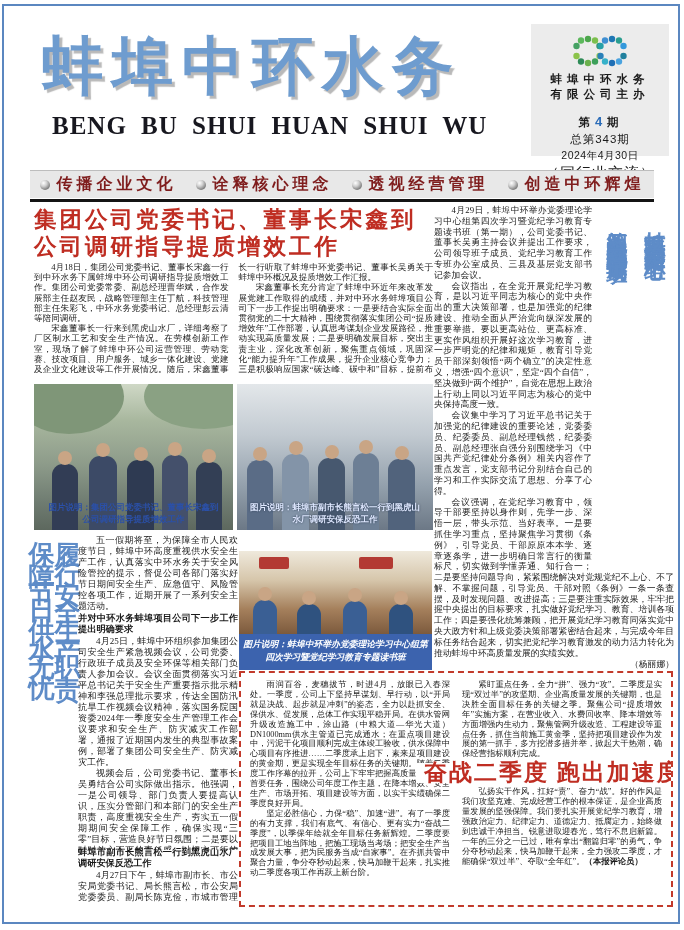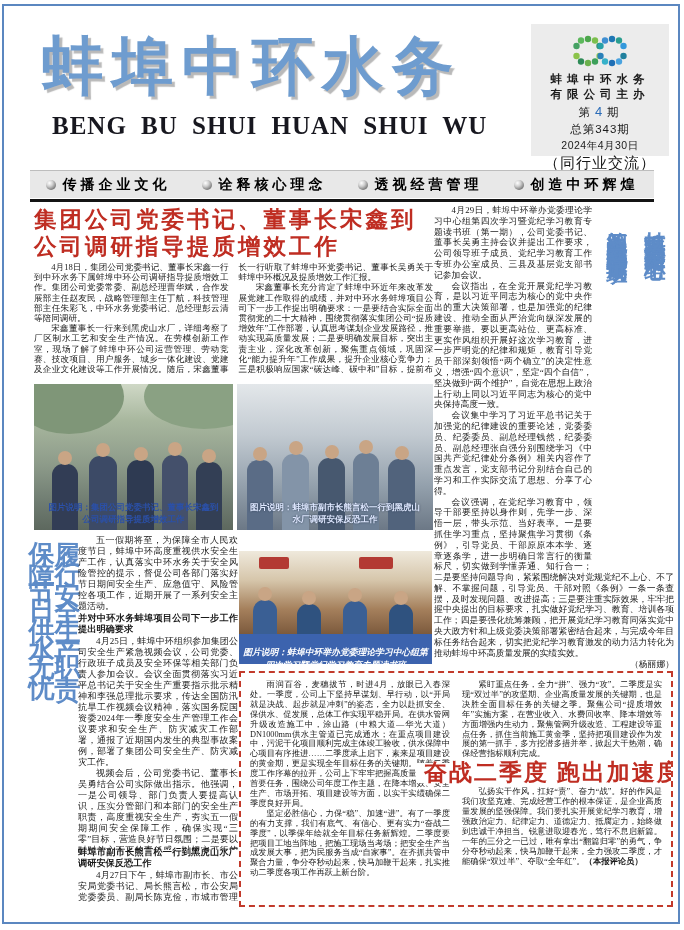--- a/index.html
+++ b/index.html
@@ -9,31 +9,31 @@
 
   
   .mast-title{position:absolute;left:42px;top:26px;width:485px;font-size:61px;font-weight:700;
       color:#6e9ccf;letter-spacing:9px;white-space:nowrap;text-shadow:3px 3px 1px #b9b9b9;transform:scaleY(1.04);}
   .mast-pinyin{position:absolute;left:52px;top:112px;width:470px;font-size:25px;font-weight:700;
       letter-spacing:1px;word-spacing:7px;color:#17171f;white-space:nowrap;}
   .info-box{position:absolute;left:531px;top:24px;width:138px;height:132px;background:#ececec;
       font-family:"Liberation Sans","DejaVu Sans",sans-serif;text-align:center;}
   .info-box svg{display:block;margin:8px auto 2px auto;}
   .org-line{font-size:11.5px;font-weight:700;letter-spacing:5px;line-height:15px;}
-  .issue-line{font-size:11.5px;font-weight:400;letter-spacing:3px;margin-top:2px;}
+  .issue-line{font-size:11.5px;font-weight:700;letter-spacing:3px;margin-top:12px;}
   .issue-no{color:#2b6cb8;font-size:13px;padding:0 2px;}
   .total-line{font-size:11.5px;font-weight:400;letter-spacing:1px;margin-top:2px;}
   .date-line{font-size:10.5px;margin-top:2px;letter-spacing:0.5px;}
   .note-line{font-size:15px;margin-top:1px;letter-spacing:1px;}
 
   
   .navbar{position:absolute;left:30px;top:170px;width:624px;height:27px;background:#e8e8e8;
       border-top:1px solid #bdbdbd;display:flex;align-items:center;justify-content:space-around;
       font-family:"Liberation Sans","DejaVu Sans",sans-serif;}
-  .nav-item{display:flex;align-items:center;font-size:14px;font-weight:700;letter-spacing:4px;color:#000000;text-align:center;}
+  .nav-item{display:flex;align-items:center;font-size:16px;font-weight:700;letter-spacing:4px;color:#7f1d1d;text-align:center;}
   .ball{width:10px;height:10px;border-radius:50%;margin-right:7px;
       background:radial-gradient(circle at 35% 30%,#ffffff 0%,#cfcfcf 35%,#6f6f6f 80%,#4c4c4c 100%);}
   .black-rule{position:absolute;left:30px;top:199px;width:624px;height:3px;background:#141414;}
 
   
   p.body{margin:0;text-align:justify;text-indent:2em;}
   .byline{text-align:right;margin-top:1px;}
 
   
   .main-headline{position:absolute;left:34px;top:206px;width:400px;text-align:left;color:#bf2d22;
@@ -50,22 +50,22 @@
   .photo3{left:239px;top:551px;width:193px;height:83px;
       background:linear-gradient(180deg,#efe9dc 0%,#d6c6ab 35%,#a5805c 70%,#7c5a3d 100%);}
   .blob{position:absolute;border-radius:50%;}
   .person{position:absolute;bottom:0;border-radius:11px 11px 0 0;}
   .person:before{content:"";position:absolute;top:-13px;left:50%;margin-left:-7px;width:14px;height:14px;
       border-radius:50%;background:#c9a585;}
   .cap-on-photo{position:absolute;left:0;right:0;bottom:5px;text-align:center;font-size:8.5px;
       font-weight:700;line-height:11.5px;}
   .cap1{color:#2b50a8;}
   .cap2{color:#dfe8ff;text-shadow:0 0 2px #23324a;}
-  .cap-bar{position:absolute;left:239px;top:634px;width:193px;height:30px;background:#3c63ae;
-      color:#ffffff;font-style:italic;font-size:8.8px;line-height:13px;text-align:center;padding-top:12px;
+  .cap-bar{position:absolute;left:239px;top:634px;width:193px;height:36px;background:#3c63ae;
+      color:#ffffff;font-style:italic;font-size:8.8px;line-height:13px;text-align:center;padding-top:4px;
       box-sizing:border-box;font-weight:700;}
 
   
   .study{position:absolute;left:434px;top:205px;width:240px;height:464px;overflow:hidden;
       font-size:8.8px;line-height:10.8px;}
   .study-vhead{float:right;width:76px;height:352px;margin:10px 0 4px 6px;
       writing-mode:vertical-rl;font-size:21px;font-weight:700;color:#5e8cc8;
       letter-spacing:2px;line-height:38px;text-align:start;}
 
   

